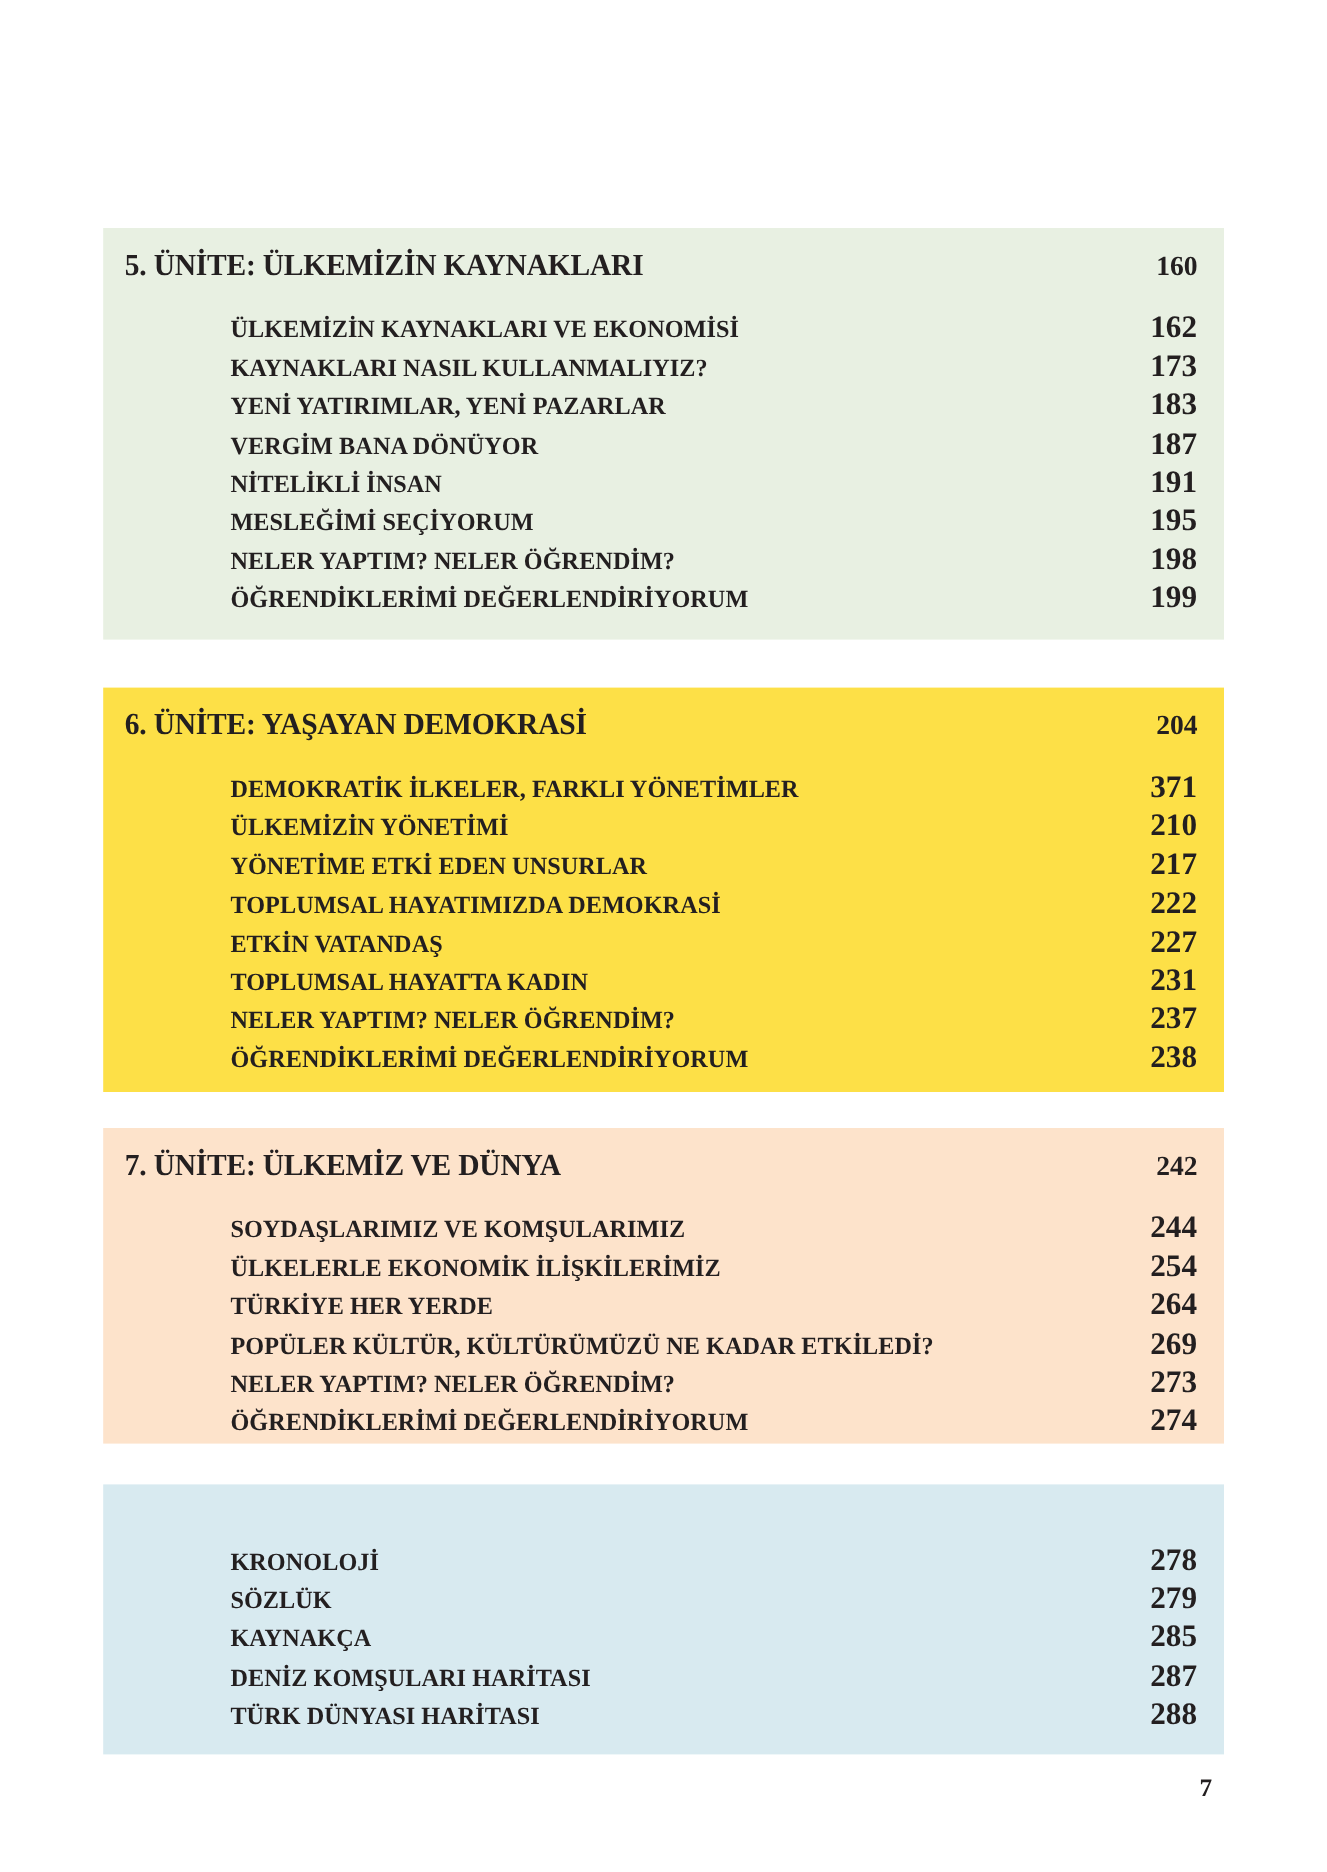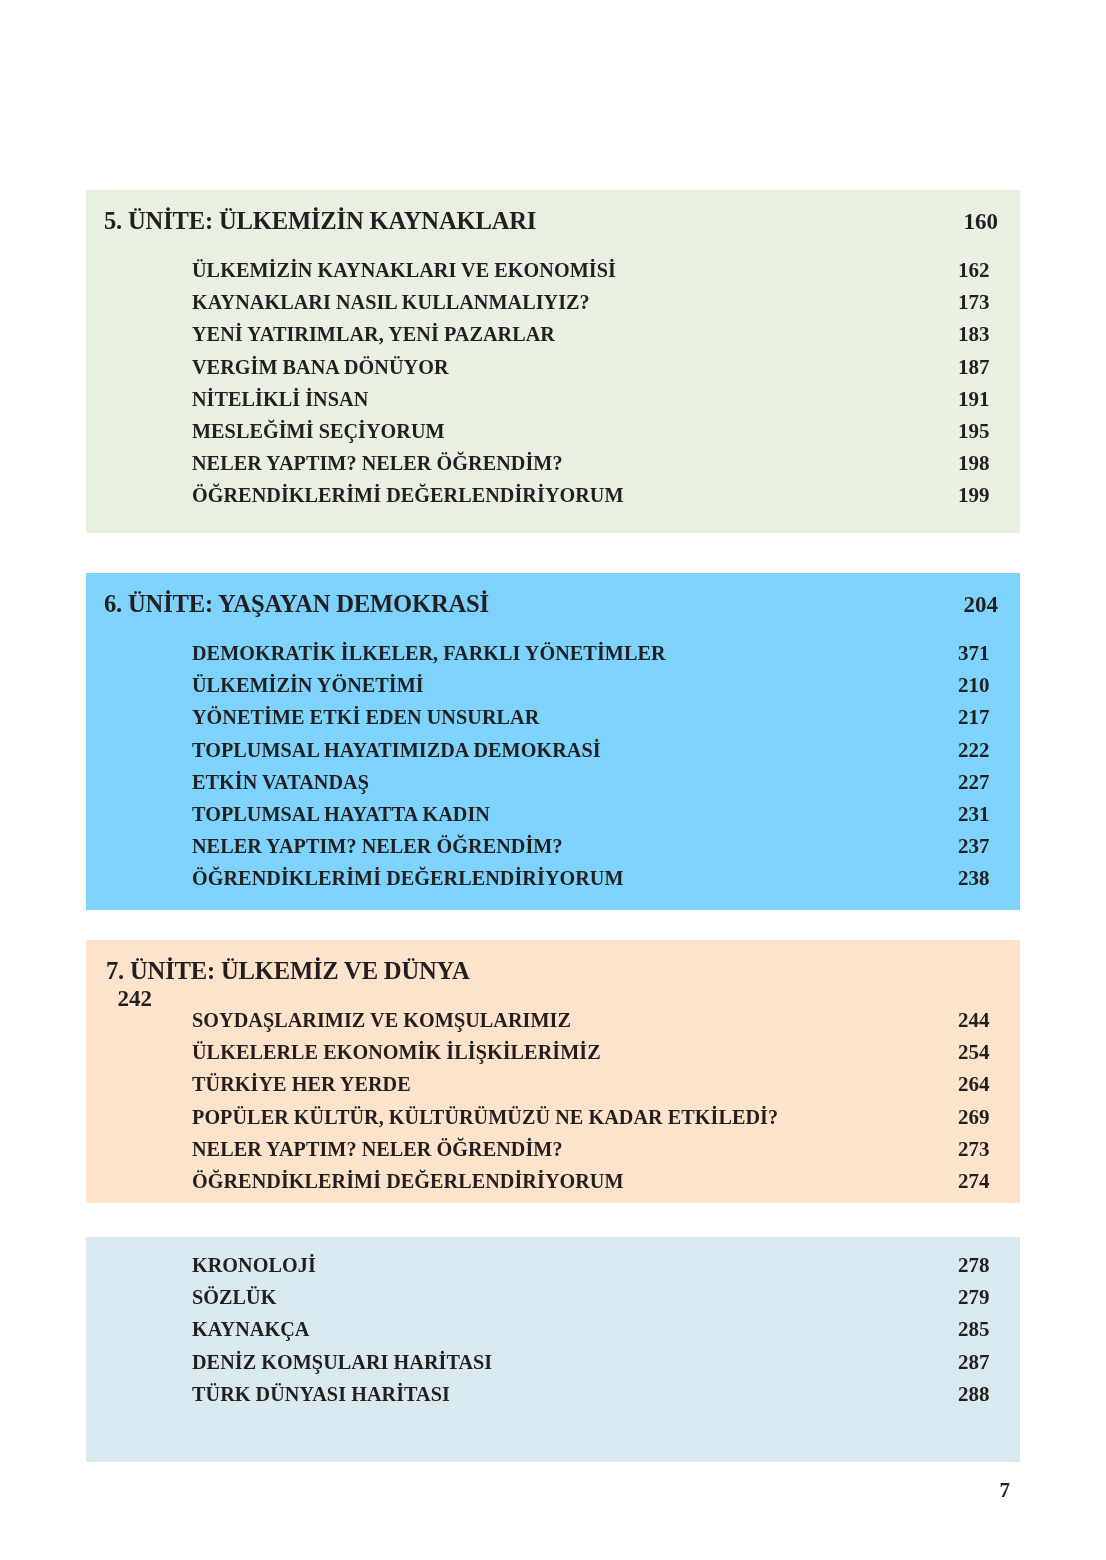--- a/index.html
+++ b/index.html
@@ -25,21 +25,21 @@
 
   
   .block {
     position: absolute;
     left: 86px;
     width: 934px;
     box-sizing: border-box;
     padding: 0;
   }
   .block-green  { background: #e8f0e2; top: 190px;  height: 343px; }
-  .block-gray   { background: #7dd3fc; top: 573px;  height: 337px; }
+  .block-gray   { background: #fde047; top: 573px;  height: 337px; }
   .block-orange { background: #fde3cb; top: 940px;  height: 263px; }
   .block-blue   { background: #d8eaf0; top: 1237px; height: 225px; }
 
   
   .unit-head {
     position: relative;
     display: flex;
     align-items: baseline;
     margin: 0;
     padding: 0 22px 0 18px;
@@ -101,31 +101,31 @@
     overflow: hidden;
     white-space: nowrap;
     font-size: 18px;
     line-height: 0;
     letter-spacing: 1.15px;
     color: #4a4a48;
     position: relative;
     top: -3px;
   }
   .entry .e-page {
-    font-size: 21px;
+    font-size: 26px;
     flex: 0 0 auto;
-    text-align: left;
+    text-align: center;
     min-width: 40px;
   }
 
   
   .block-green  .unit-head { padding-top: 16px; height: 52px; }
   .block-gray   .unit-head { padding-top: 16px; height: 52px; }
-  .block-orange .unit-head { padding-top: 16px; height: 52px; flex-direction: column; }
-  .block-blue   .entries   { padding-top: 16px; }
+  .block-orange .unit-head { padding-top: 16px; height: 52px; }
+  .block-blue   .entries   { padding-top: 16px; margin-top: 32px; }
 
   
   .folio {
     position: absolute;
     left: 0;
     top: 1478px;
     width: 1010px;
     text-align: right;
     font-size: 21px;
     font-weight: bold;

